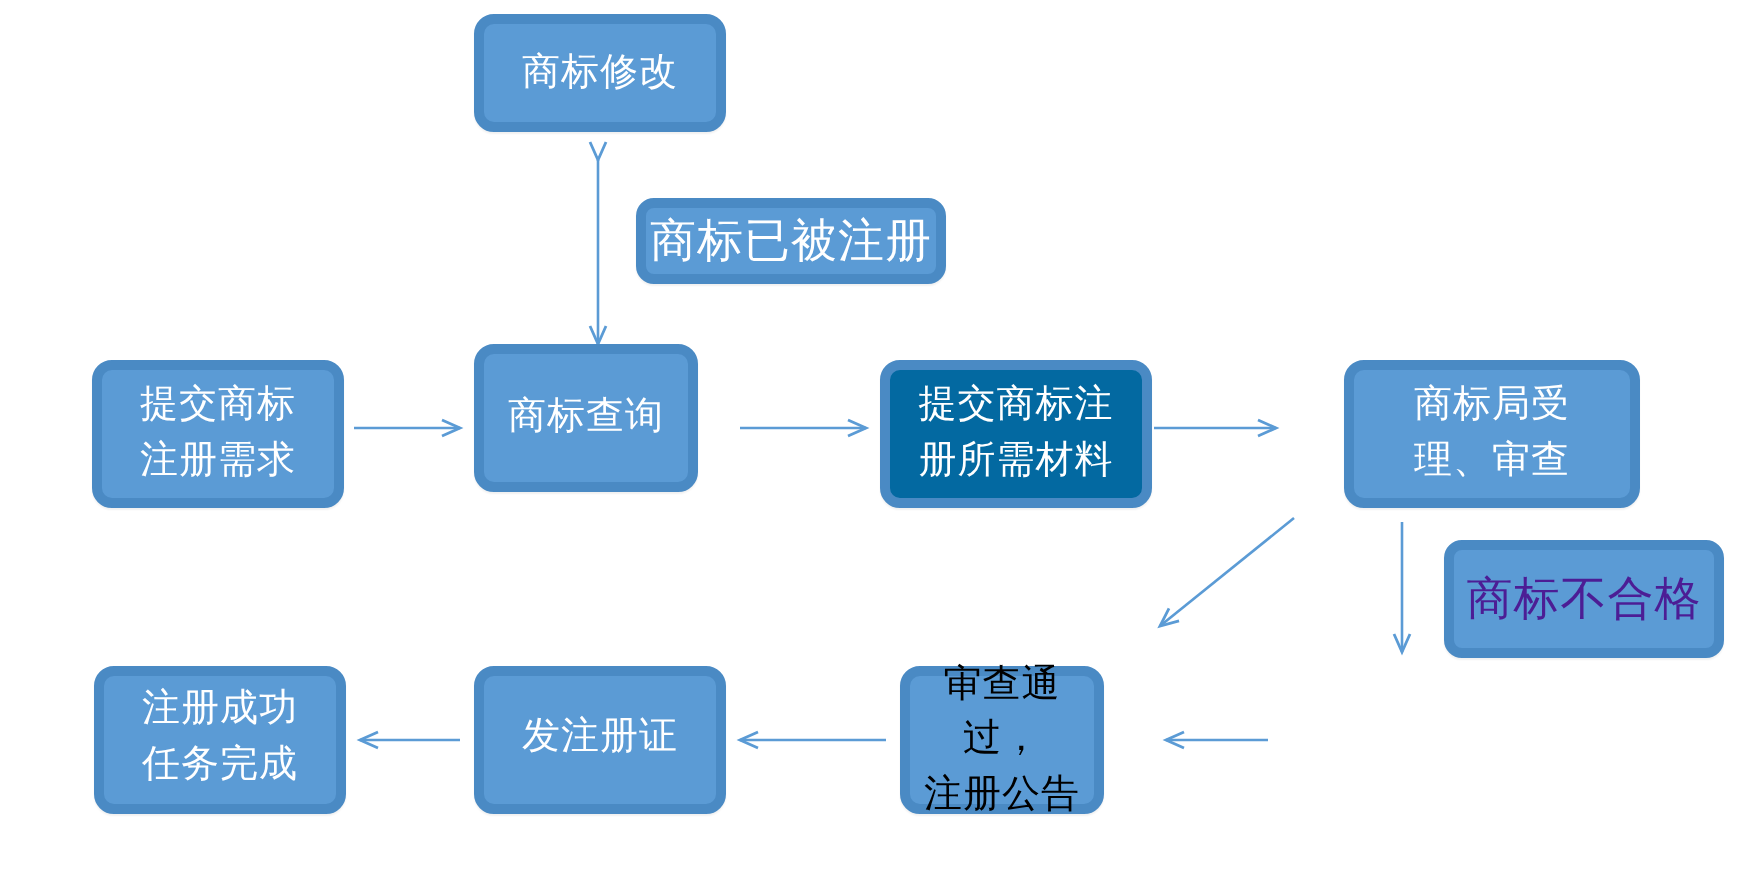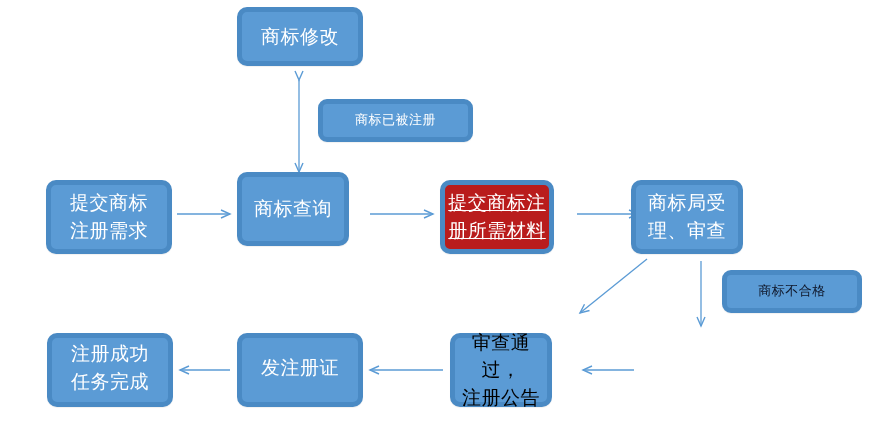--- a/index.html
+++ b/index.html
@@ -27,21 +27,21 @@
     justify-content: center;
     text-align: center;
     line-height: 1.45;
     font-size: 19px;
     letter-spacing: 0.5px;
     box-shadow: 0 1px 1px rgba(0,0,0,0.06);
     white-space: pre-line;
     user-select: none;
   }
   .node.small {
-    font-size: 13px;
+    font-size: 23px;
     border-radius: 9px;
   }
   svg.edges {
     position: absolute;
     left: 0;
     top: 0;
     width: 875px;
     height: 440px;
     pointer-events: none;
     overflow: visible;
@@ -79,24 +79,24 @@
     <line x1="443" y1="370" x2="370" y2="370" stroke="#5B9BD5" stroke-width="1.3" marker-end="url(#ah)"></line>
 
     <line x1="230" y1="370" x2="180" y2="370" stroke="#5B9BD5" stroke-width="1.3" marker-end="url(#ah)"></line>
   </svg>
 
   <div class="node" style="left: 237px; top: 7px; width: 126px; height: 59px; background: rgb(91, 155, 213); border-color: rgb(74, 138, 196); color: rgb(255, 255, 255);">商标修改</div>
   <div class="node small" style="left: 318px; top: 99px; width: 155px; height: 43px; background: rgb(91, 155, 213); border-color: rgb(74, 138, 196); color: rgb(255, 255, 255);">商标已被注册</div>
   <div class="node" style="left: 46px; top: 180px; width: 126px; height: 74px; background: rgb(91, 155, 213); border-color: rgb(74, 138, 196); color: rgb(255, 255, 255);">提交商标
 注册需求</div>
   <div class="node" style="left: 237px; top: 172px; width: 112px; height: 74px; background: rgb(91, 155, 213); border-color: rgb(74, 138, 196); color: rgb(255, 255, 255);">商标查询</div>
-  <div class="node" style="left: 440px; top: 180px; width: 114px; height: 74px; background: #b91c1c; border-color: rgb(74, 138, 196); color: rgb(255, 255, 255); text-decoration: underline;">提交商标注
+  <div class="node" style="left: 440px; top: 180px; width: 136px; height: 74px; background: #0369a1; border-color: rgb(74, 138, 196); color: rgb(255, 255, 255);">提交商标注
 册所需材料</div>
-  <div class="node" style="left: 631px; top: 180px; width: 112px; height: 74px; background: rgb(91, 155, 213); border-color: rgb(74, 138, 196); color: rgb(255, 255, 255);">商标局受
+  <div class="node" style="left: 672px; top: 180px; width: 148px; height: 74px; background: rgb(91, 155, 213); border-color: rgb(74, 138, 196); color: rgb(255, 255, 255);">商标局受
 理、审查</div>
-  <div class="node small" style="left: 722px; top: 270px; width: 140px; height: 43px; background: rgb(91, 155, 213); border-color: rgb(74, 138, 196); color: #0f172a;">商标不合格</div>
+  <div class="node small" style="left: 722px; top: 270px; width: 140px; height: 59px; background: rgb(91, 155, 213); border-color: rgb(74, 138, 196); color: #4c1d95;">商标不合格</div>
   <div class="node" style="left: 47px; top: 333px; width: 126px; height: 74px; background: rgb(91, 155, 213); border-color: rgb(74, 138, 196); color: rgb(255, 255, 255); font-family: Liberation Mono, monospace;">注册成功
 任务完成</div>
   <div class="node" style="left: 237px; top: 333px; width: 126px; height: 74px; background: rgb(91, 155, 213); border-color: rgb(74, 138, 196); color: rgb(255, 255, 255); font-family: Liberation Mono, monospace;">发注册证</div>
   <div class="node" style="left: 450px; top: 333px; width: 102px; height: 74px; background: rgb(91, 155, 213); border-color: rgb(74, 138, 196); color: #000000;">审查通过，
 注册公告</div>
 
 </div>
 
 </body></html>

